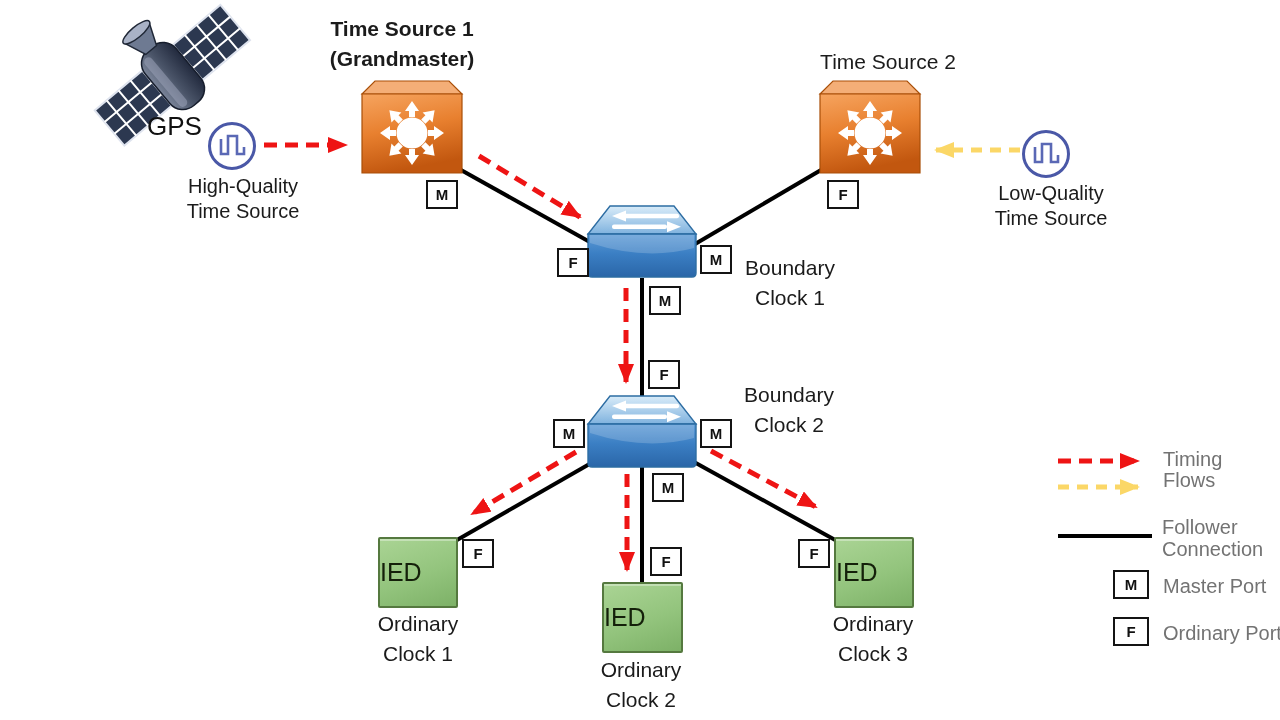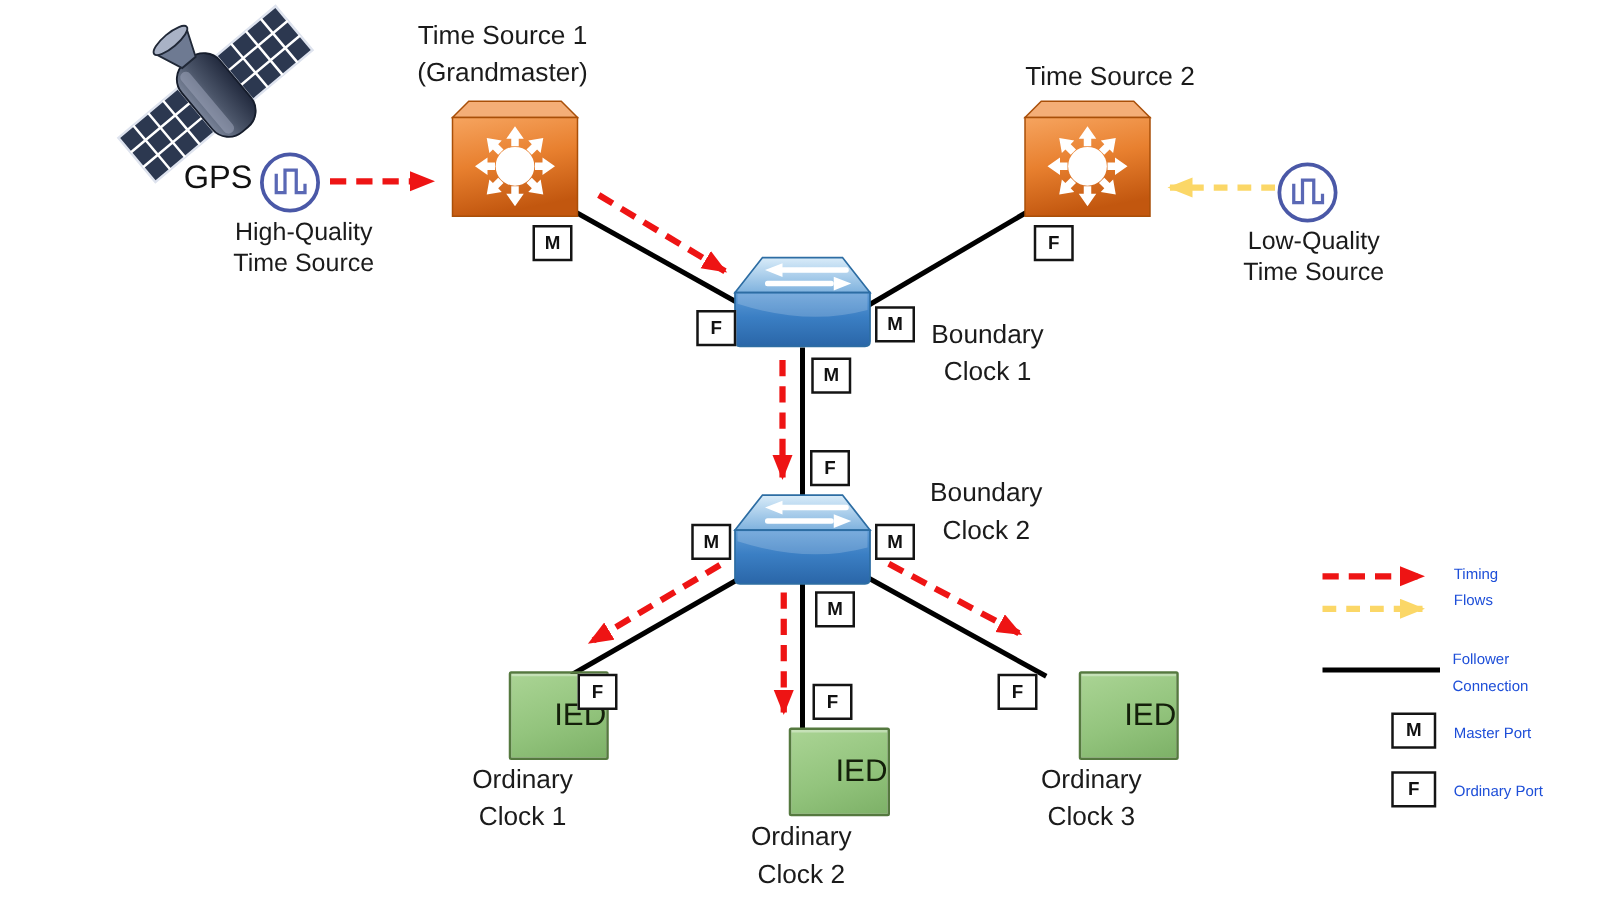--- a/index.html
+++ b/index.html
@@ -13,23 +13,23 @@
   .gps { position:absolute; z-index:3; font-size:26px; color:#111; }
   .port { position:absolute; z-index:5; box-sizing:border-box; width:32px; height:29px;
           border:2px solid #141414; background:#ffffff; display:flex; align-items:center;
           justify-content:center; font-weight:bold; font-size:15px; color:#111; }
   .pulse { position:absolute; z-index:2; box-sizing:border-box; width:48px; height:48px;
            border:3px solid #4A58A7; border-radius:50%; background:#fff;
            display:flex; align-items:center; justify-content:center; }
   .ied { position:absolute; z-index:2; box-sizing:border-box;
          background:linear-gradient(160deg,#aad494 0%, #93c47d 55%, #7db167 100%);
          border:2.5px solid #55793F; border-radius:2px;
-         display:flex; align-items:center; justify-content:flex-end;
-         font-size:25px; color:#14200a; box-shadow:inset 0 2px 0 rgba(255,255,255,.35);margin-left:29px; }
-  .legend-lbl { position:absolute; z-index:3; font-size:12px; line-height:21px; color:#1d4ed8; white-space:nowrap; }
+         display:flex; align-items:center; justify-content:flex-start;
+         font-size:25px; color:#14200a; box-shadow:inset 0 2px 0 rgba(255,255,255,.35); }
+  .legend-lbl { position:absolute; z-index:3; font-size:20px; line-height:21px; color:#737373; white-space:nowrap; }
 </style>
 </head>
 <body>
 
 <div class="stage">
 
   <svg width="0" height="0" style="position:absolute" aria-hidden="true">
     <defs>
       <linearGradient id="orGrad" x1="0" y1="0" x2="0.25" y2="1">
         <stop offset="0" stop-color="#F6A45F"></stop>
@@ -130,21 +130,21 @@
       <g>
         <rect x="108" y="52" width="62" height="46" fill="#2C3850" stroke="#DEE3EE" stroke-width="2"></rect>
         <path d="M123.5,52 V98 M139,52 V98 M154.5,52 V98 M108,67.3 H170 M108,82.6 H170" stroke="#ffffff" stroke-width="2"></path>
       </g>
       <rect x="68" y="40" width="40" height="72" rx="17" fill="url(#satBodyG)" stroke="#161D2C" stroke-width="1.5"></rect>
       <rect x="74" y="45" width="9" height="62" rx="4.5" fill="#9AA3B8" opacity="0.55"></rect>
       <polygon points="72,20 104,20 95,42 81,42" fill="#6E7A92" stroke="#202837" stroke-width="1.5"></polygon>
       <ellipse cx="88" cy="19" rx="17" ry="5.5" fill="#A9B2C6" stroke="#202837" stroke-width="1.5"></ellipse>
     </g>
   </svg>
-  <div class="gps" style="left:147px; top:126px;">GPS</div>
+  <div class="gps" style="left:147px; top:111px;">GPS</div>
 
   <div class="pulse" style="left:208px; top:122px;">
     <svg width="42" height="42">
         <use href="#pulse-wave"></use>
       </svg>
   </div>
   <div class="pulse" style="left:1022px; top:130px;">
     <svg width="42" height="42">
         <use href="#pulse-wave"></use>
       </svg>
@@ -167,21 +167,21 @@
   <div class="ied" style="left:378px; top:537px; width:80px; height:71px;">
     <span>IED</span>
   </div>
   <div class="ied" style="left:602px; top:582px; width:81px; height:71px;">
     <span>IED</span>
   </div>
   <div class="ied" style="left:834px; top:537px; width:80px; height:71px;">
     <span>IED</span>
   </div>
 
-  <div class="lbl" style="left:402px; top:14px;">
+  <div class="lbl" style="left:402px; top:14px;font-weight:bold;">
     <div>Time Source 1</div>
     <div>(Grandmaster)</div>
   </div>
   <div class="lbl" style="left:888px; top:47px;">Time Source 2</div>
   <div class="lbl small" style="left:243px; top:174px;">
     <div>High-Quality</div>
     <div>Time Source</div>
   </div>
   <div class="lbl small" style="left:1051px; top:181px;">
     <div>Low-Quality</div>

